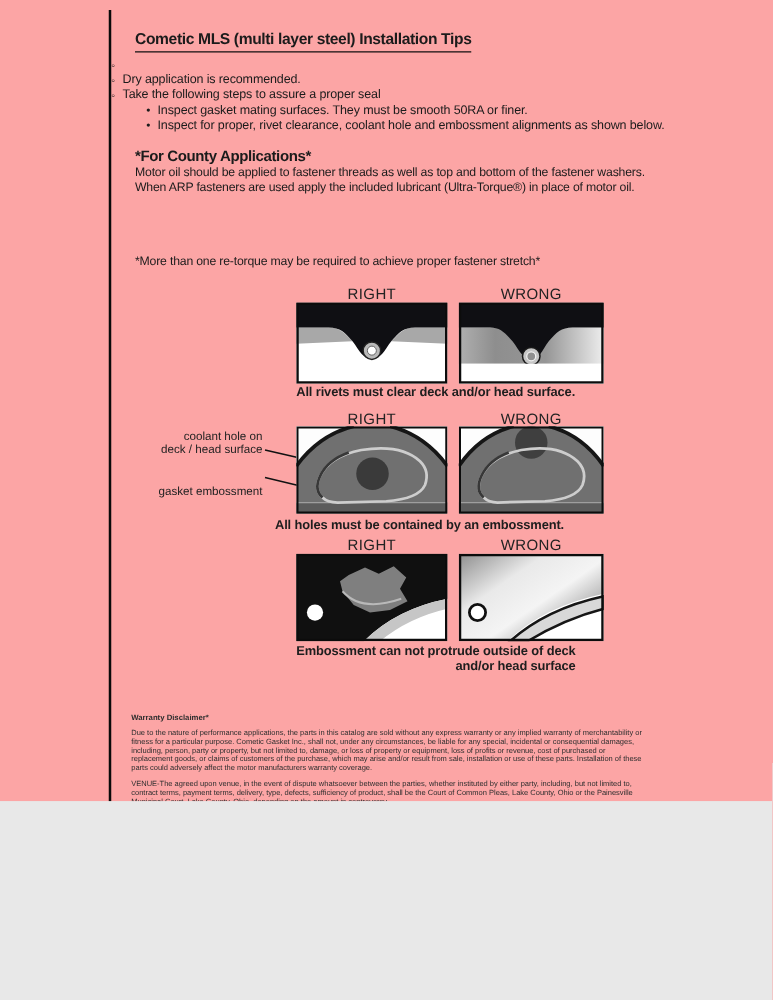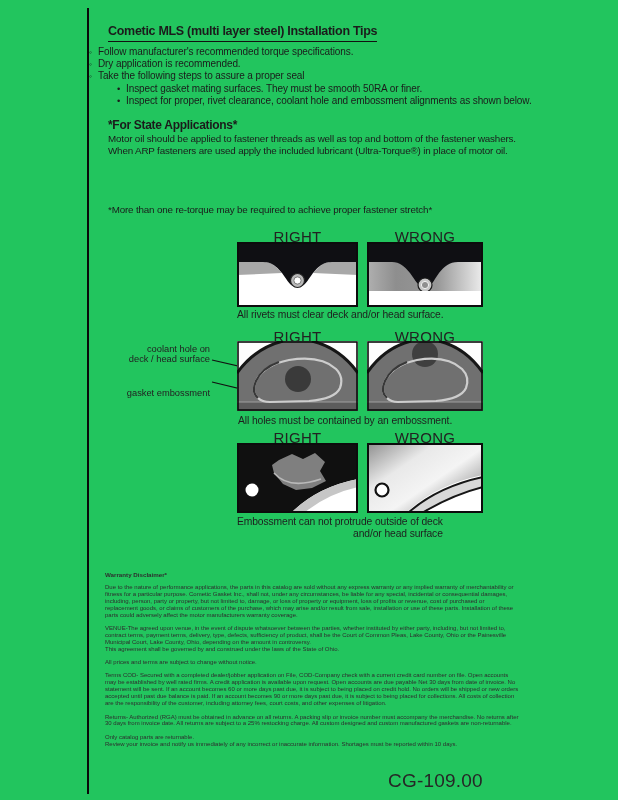--- a/index.html
+++ b/index.html
@@ -1,18 +1,18 @@
 <!DOCTYPE html>
 <html><head>
 <meta charset="utf-8">
 <style>
   html,body { margin:0; padding:0; background:#e8e8e8; }
   .page {
-    position:relative; width:618px; height:800px; margin:0 auto;
-    background:#22c55e; overflow:hidden;
+    position:relative; width:618px; height:641px; margin:0 auto;
+    background:#fca5a5; overflow:hidden;
     font-family:"Liberation Sans", sans-serif; color:#1b1b1b;
   }
   .abs { position:absolute; }
   .pre { white-space:pre-line; }
 
   .left-rule { left:87px; top:8px; width:1.5px; height:786px; background:#0a0a0a; }
 
   .title {
     left:108px; top:24px; font-size:12.5px; font-weight:bold; letter-spacing:-0.3px;
     border-bottom:1.8px solid #111; padding-bottom:2.5px; white-space:nowrap;
@@ -20,22 +20,22 @@
 
   .bullets { left:89px; top:46px; font-size:10px; letter-spacing:-0.1px; line-height:12.2px; width:490px; }
   .bullet-row { display:flex; }
   .bullet-row .marker { width:9px; flex:0 0 9px; font-size:8.5px; }
   .bullet-row.sub { margin-left:28px; }
   .bullet-row.sub .marker { font-size:9.5px; }
 
   .diesel-heading { left:108px; top:118px; font-size:12px; font-weight:bold; letter-spacing:-0.3px; }
   .body-para { left:108px; font-size:9.8px; letter-spacing:-0.15px; line-height:11.9px; width:470px; }
 
-  .diag-header { top:0; width:121px; text-align:center; font-size:15px; font-weight:500; letter-spacing:0.3px; color:#222; }
-  .diag-caption { font-size:10.3px; font-weight:400; letter-spacing:-0.1px; color:#1e1e1e; line-height:11.5px; }
+  .diag-header { top:0; width:121px; text-align:center; font-size:12px; font-weight:500; letter-spacing:0.3px; color:#222; }
+  .diag-caption { font-size:10.3px; font-weight:700; letter-spacing:-0.1px; color:#1e1e1e; line-height:11.5px; }
   .diag-label { left:90px; width:120px; text-align:right; font-size:9.3px; line-height:10.3px; color:#222; }
   svg.diag { display:block; }
 
   .legal { left:105px; top:572px; width:414px; font-size:6px; line-height:6.9px; color:#2e2e2e; letter-spacing:0; }
   .legal .lg-h { font-size:6.2px; font-weight:bold; margin:0 0 5px 0; }
   .legal p { margin:0 0 6.5px 0; }
 
   .page-num { left:388px; top:770px; font-size:19px; letter-spacing:0.2px; color:#262626; }
 </style>
 </head>
@@ -43,41 +43,40 @@
 
 <div class="page">
 
   <div class="abs left-rule"></div>
 
   <div class="abs title">Cometic MLS (multi layer steel) Installation Tips</div>
 
   <div class="abs bullets">
     <div class="bullet-row">
       <span class="marker">◦</span>
-      <span>Follow manufacturer's recommended torque specifications.</span>
     </div>
     <div class="bullet-row">
       <span class="marker">◦</span>
       <span>Dry application is recommended.</span>
     </div>
     <div class="bullet-row">
       <span class="marker">◦</span>
       <span>Take the following steps to assure a proper seal</span>
     </div>
     <div class="bullet-row sub">
       <span class="marker">•</span>
       <span>Inspect gasket mating surfaces.  They must be smooth 50RA or finer.</span>
     </div>
     <div class="bullet-row sub">
       <span class="marker">•</span>
       <span>Inspect for proper, rivet clearance, coolant hole and embossment alignments as shown below.</span>
     </div>
   </div>
 
-  <div class="abs diesel-heading">*For State Applications*</div>
+  <div class="abs diesel-heading">*For County Applications*</div>
   <div class="abs body-para pre" style="top:133px;">Motor oil should be applied to fastener threads as well as top and bottom of the fastener washers.
 When ARP fasteners are used apply the included lubricant (Ultra-Torque®) in place of motor oil.</div>
   <div class="abs body-para" style="top:204px;">*More than one re-torque may be required to achieve proper fastener stretch*</div>
 
   <div class="abs diag-header" style="left:237px; top:228px; width:121px;">RIGHT</div>
   <div class="abs diag-header" style="left:367px; top:228px; width:116px;">WRONG</div>
 
   <svg class="abs diag" style="left:237px; top:242px;" width="121" height="65" viewBox="0 0 121 65" role="img">
     <rect width="121" height="65" fill="#ffffff"></rect>
     <path d="M0,20 H26 C32,20 36,22 40,26 L45,31 L0,33 Z" fill="#a8a8a8"></path>
@@ -141,21 +140,21 @@
     <path d="M0,0 H44 Q17,7 0,32 Z" fill="#fdfdfd"></path>
     <path d="M44,0 Q17,7 0,32" fill="none" stroke="#161616" stroke-width="3"></path>
     <path d="M116,0 H72 Q99,7 116,32 Z" fill="#fdfdfd"></path>
     <path d="M72,0 Q99,7 116,32" fill="none" stroke="#161616" stroke-width="3"></path>
     <circle cx="58" cy="13" r="13" fill="#3f3f3f"></circle>
     <path d="M20,57 Q13,51 18,40 Q26,24 50,19 Q80,14 95,28 Q103,36 99,47 Q94,58 69,60 L31,61 Q24,61 20,57 Z" fill="none" stroke="#cdcdcd" stroke-width="2.2"></path>
     <path d="M20,57 Q13,51 18,40 Q24,27 40,21" fill="none" stroke="#383838" stroke-width="2.2"></path>
     <rect x="1" y="1" width="114" height="68" fill="none" stroke="#0c0c0c" stroke-width="1.6"></rect>
   </svg>
 
-  <div class="abs diag-caption" style="left:238px; top:415px;">All holes must be contained by an embossment.</div>
+  <div class="abs diag-caption" style="left:220px; top:415px;">All holes must be contained by an embossment.</div>
 
   <div class="abs diag-header" style="left:237px; top:429px; width:121px;">RIGHT</div>
   <div class="abs diag-header" style="left:367px; top:429px; width:116px;">WRONG</div>
 
   <svg class="abs diag" style="left:237px; top:443px;" width="121" height="70" viewBox="0 0 121 70" role="img">
     <rect width="121" height="70" fill="#ffffff"></rect>
     <path d="M0,0 H121 V36 Q80,44 54,70 H0 Z" fill="#101010"></path>
     <path d="M121,36 Q80,44 54,70 L67,70 Q90,51 121,44 Z" fill="#c6c6c6"></path>
     <polygon points="42,17 55,11 66,16 78,10 88,19 83,28 89,38 75,45 59,47 46,41 37,30 35,22" fill="#7f7f7f"></polygon>
     <path d="M37,30 Q52,47 84,36" fill="none" stroke="#b9b9b9" stroke-width="1.6"></path>

